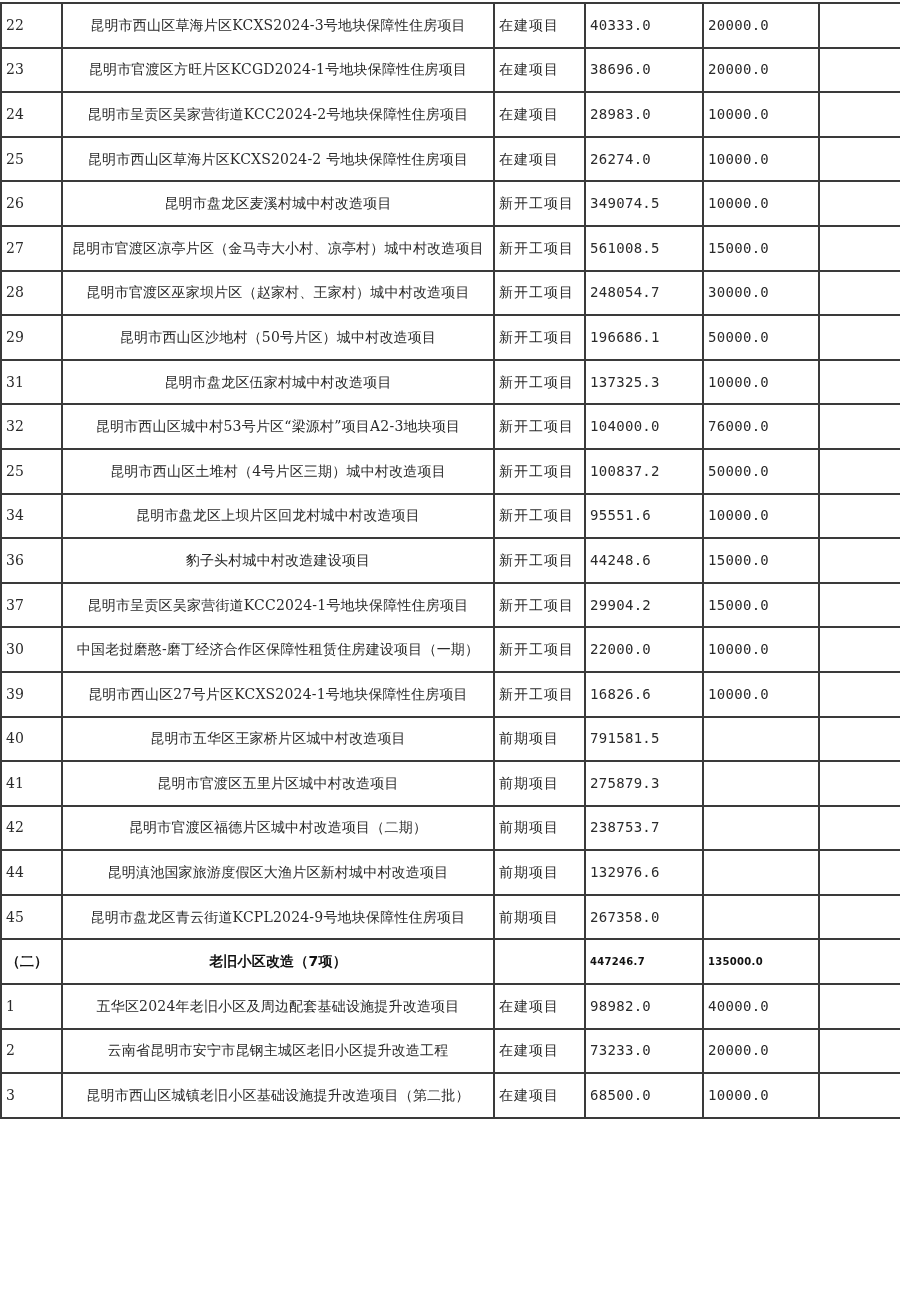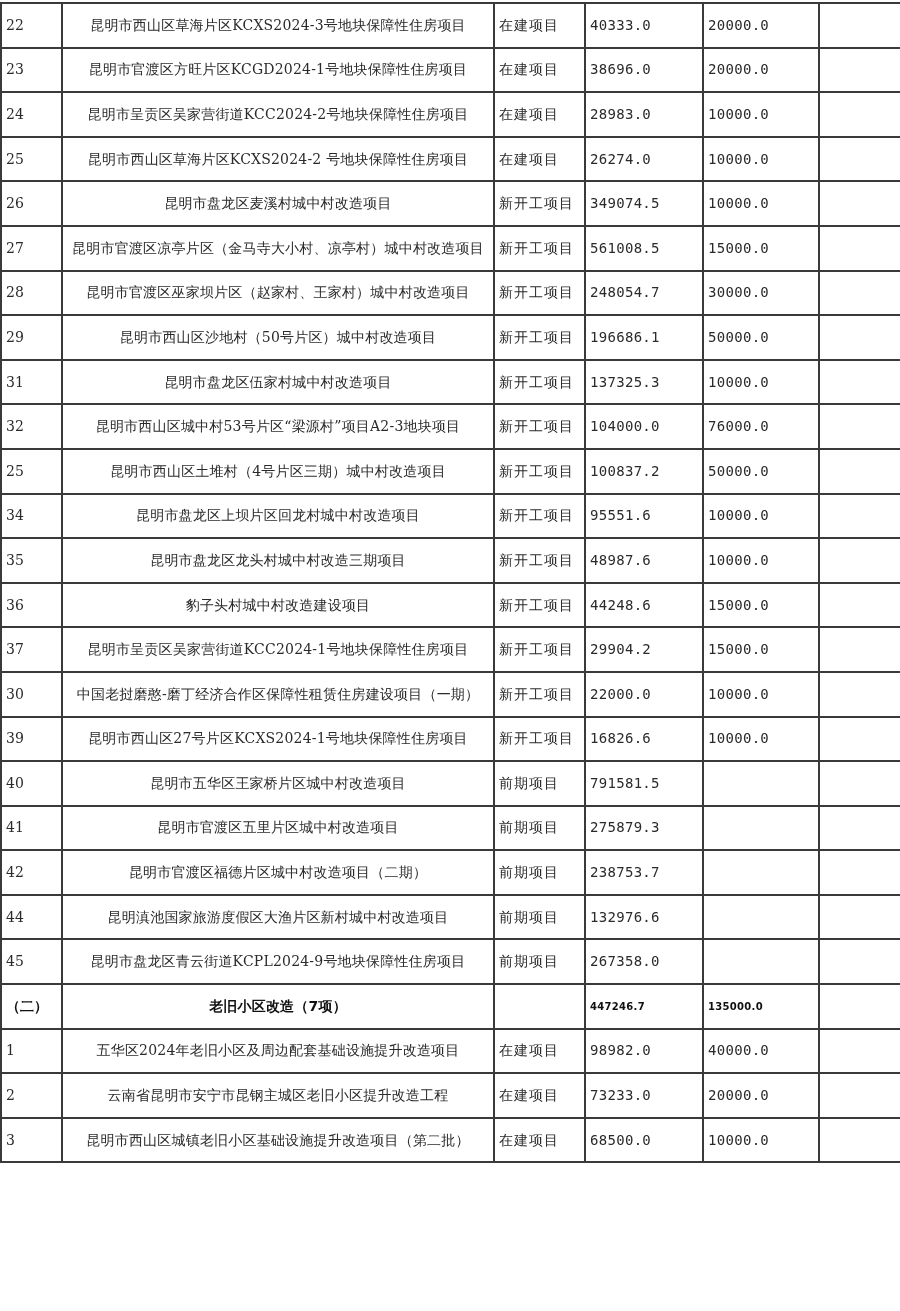--- a/index.html
+++ b/index.html
@@ -131,28 +131,20 @@
       </tr>
       <tr>
         <td class="c-no">34</td>
         <td class="c-name">昆明市盘龙区上坝片区回龙村城中村改造项目</td>
         <td class="c-type">新开工项目</td>
         <td class="c-num">95551.6</td>
         <td class="c-num">10000.0</td>
         <td class="c-note"></td>
       </tr>
       <tr>
-        <td class="c-no">35</td>
-        <td class="c-name">昆明市盘龙区龙头村城中村改造三期项目</td>
-        <td class="c-type">新开工项目</td>
-        <td class="c-num">48987.6</td>
-        <td class="c-num">10000.0</td>
-        <td class="c-note"></td>
-      </tr>
-      <tr>
         <td class="c-no">36</td>
         <td class="c-name">豹子头村城中村改造建设项目</td>
         <td class="c-type">新开工项目</td>
         <td class="c-num">44248.6</td>
         <td class="c-num">15000.0</td>
         <td class="c-note"></td>
       </tr>
       <tr>
         <td class="c-no">37</td>
         <td class="c-name">昆明市呈贡区吴家营街道KCC2024-1号地块保障性住房项目</td>

